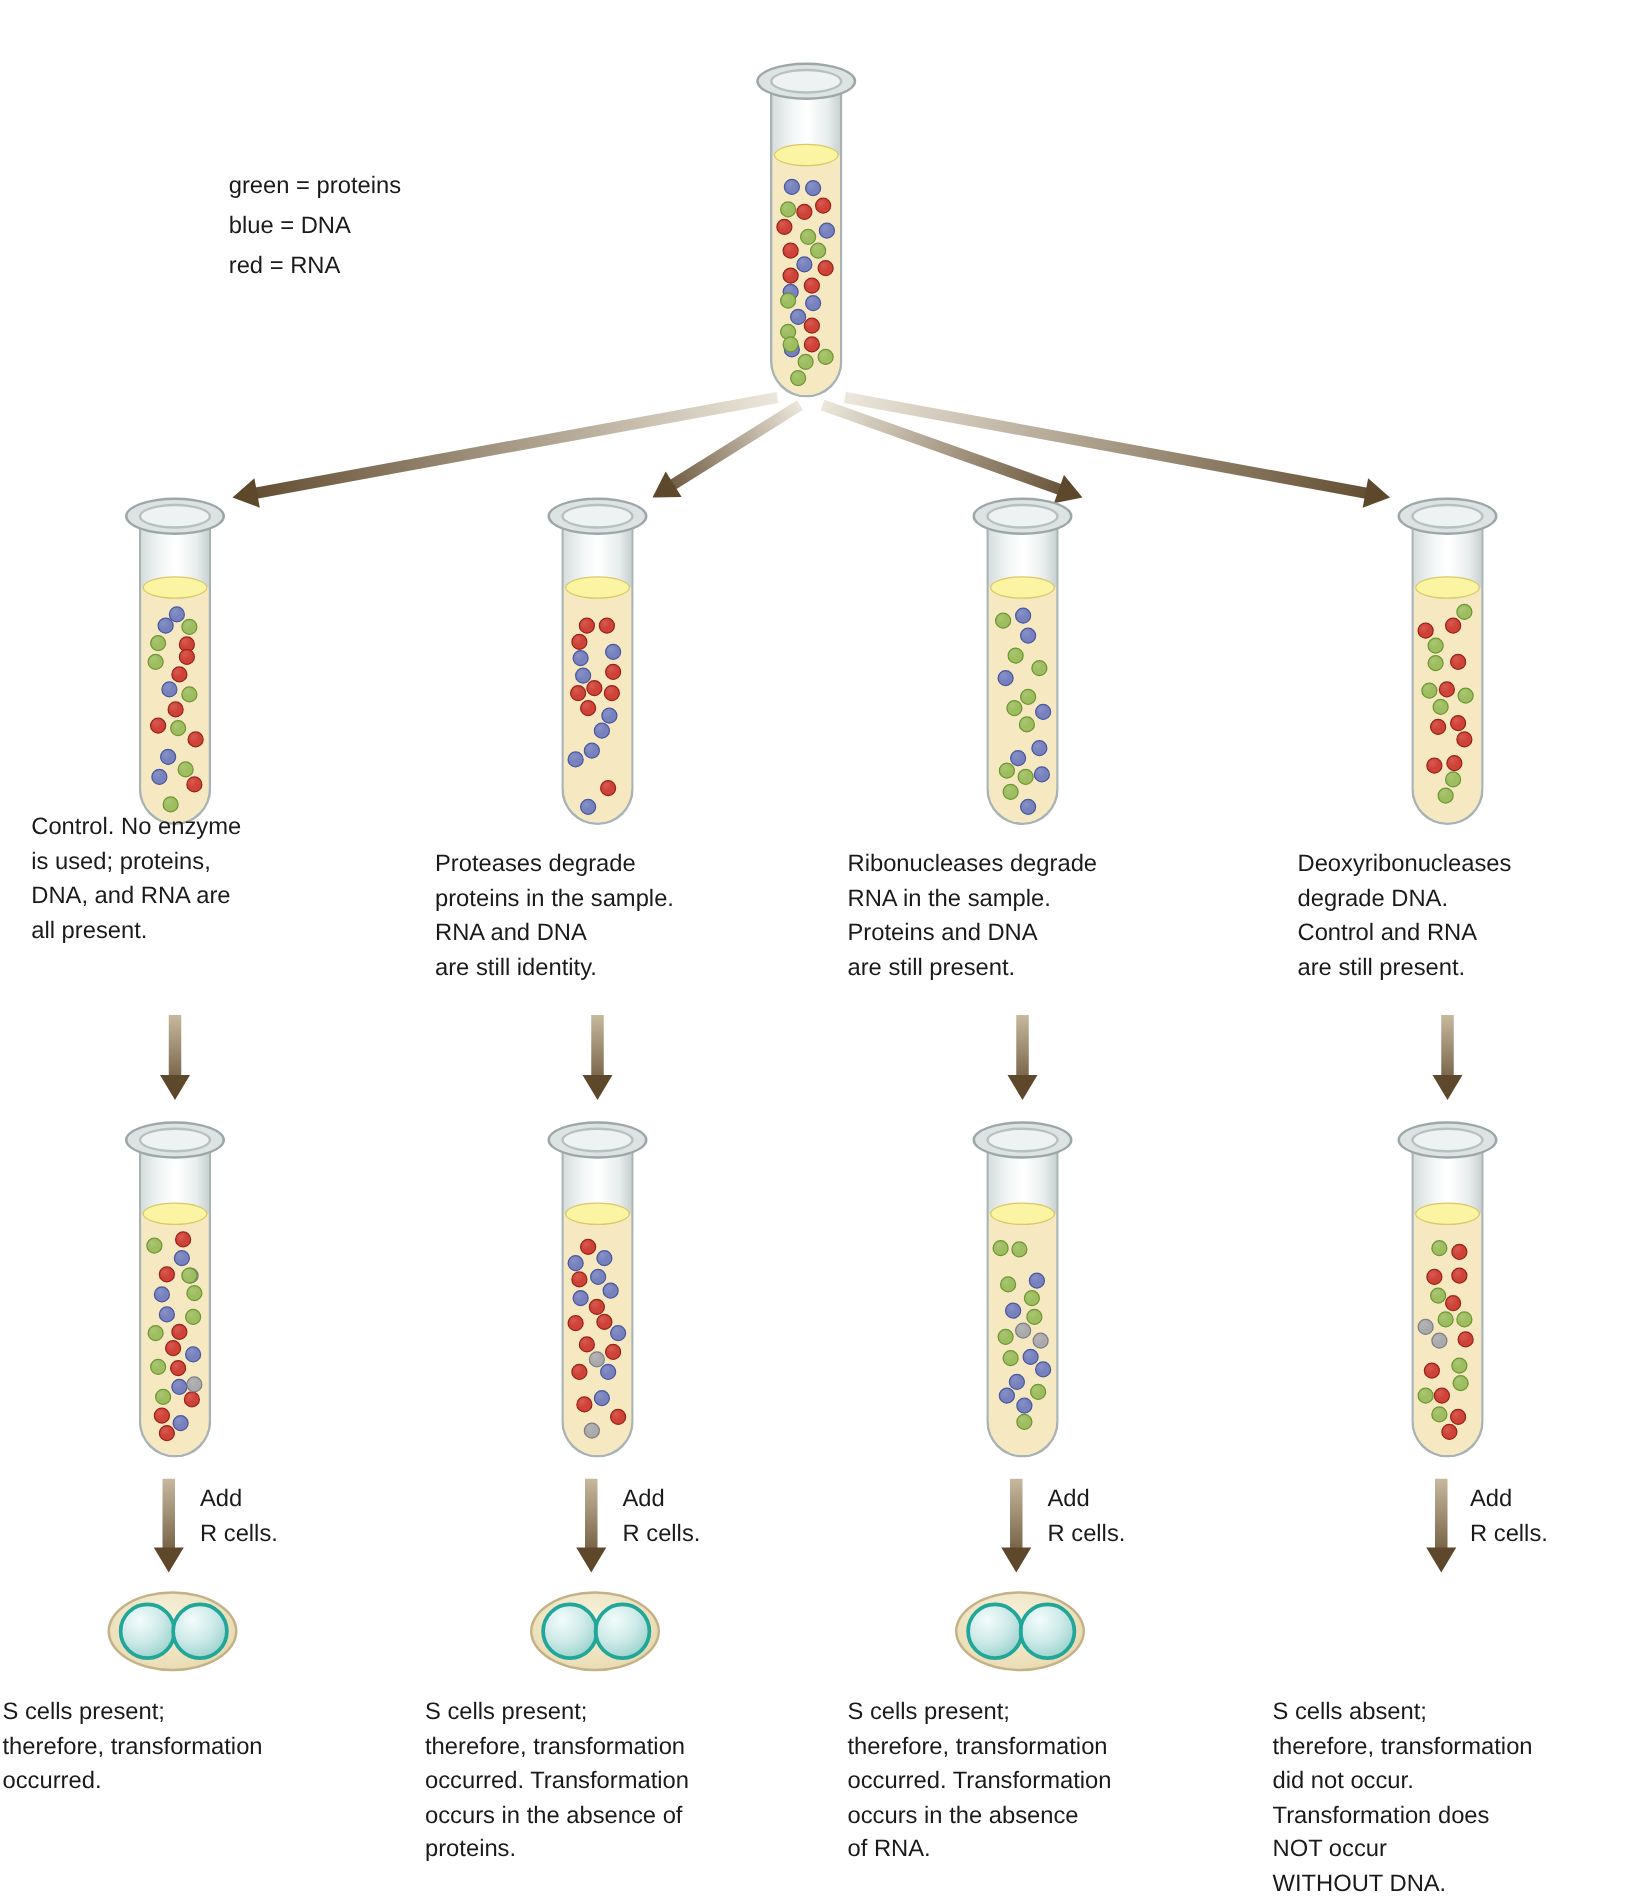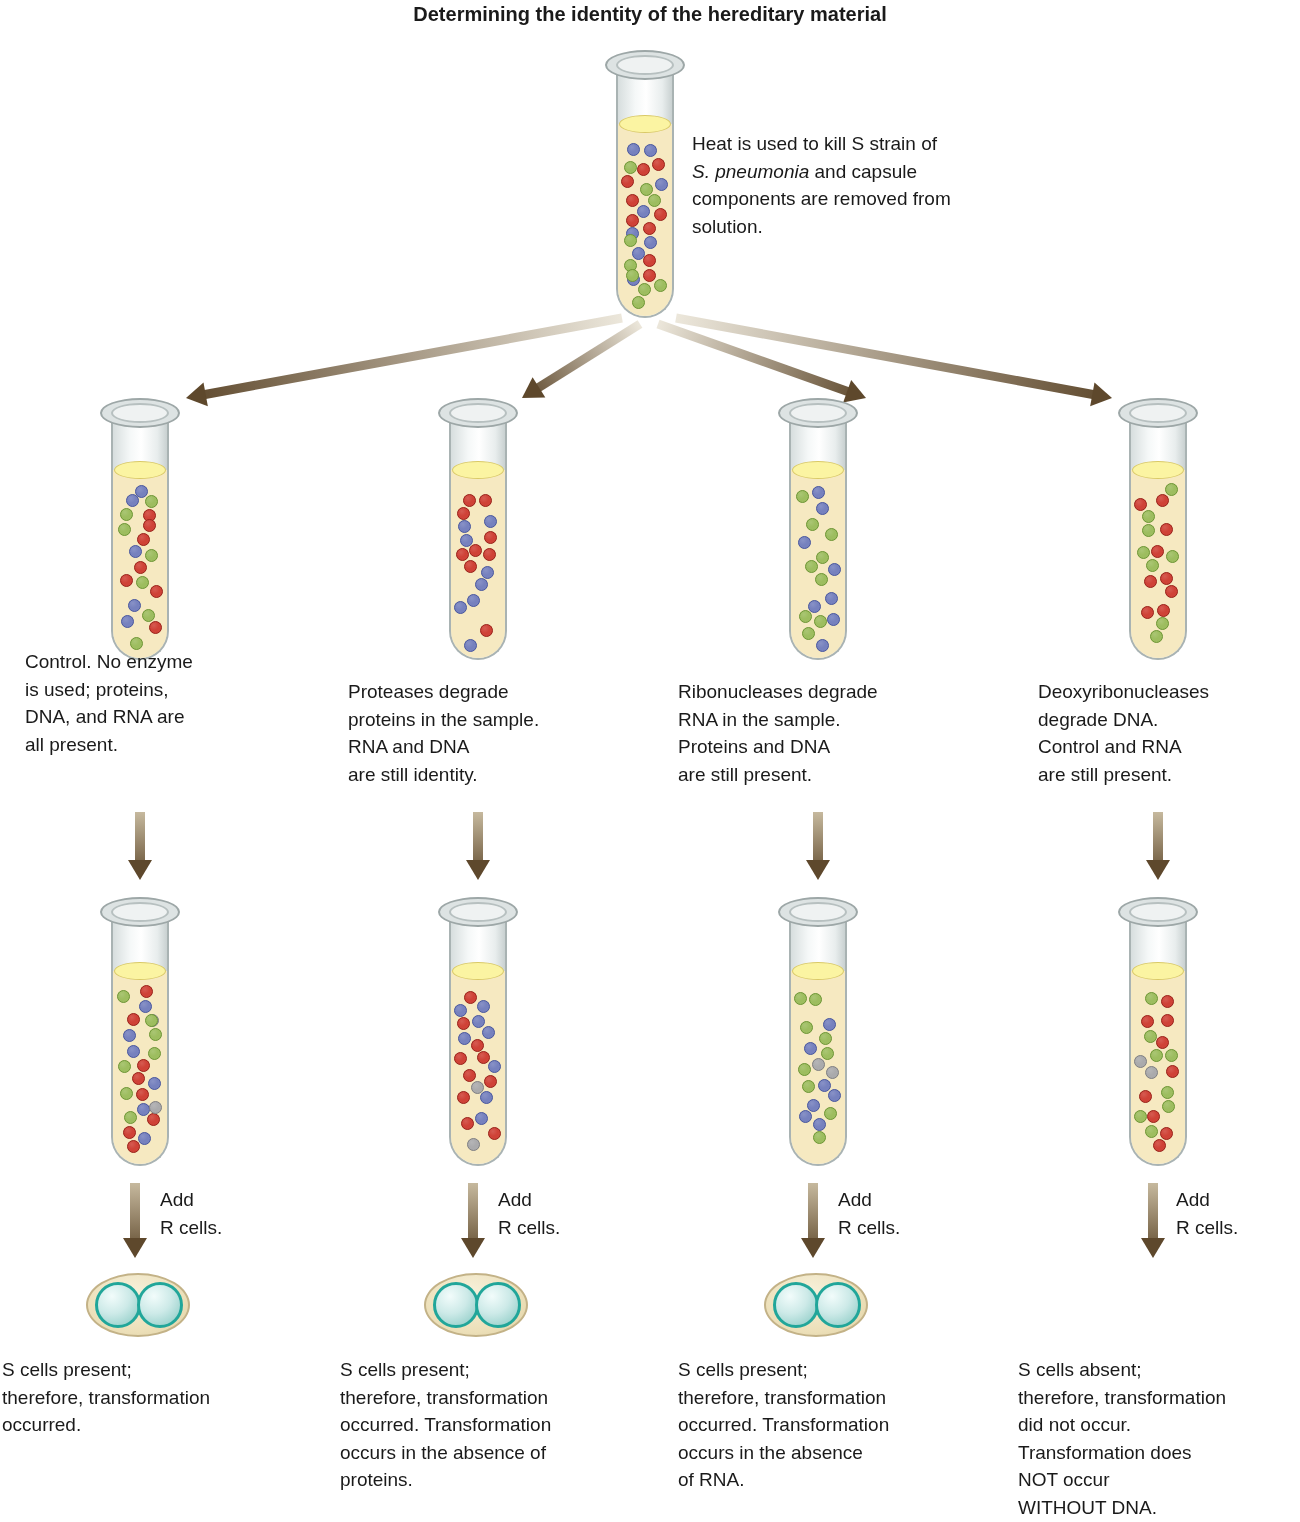--- a/index.html
+++ b/index.html
@@ -154,22 +154,26 @@
       <g>
         <line x1="813" y1="1183" x2="813" y2="1240" stroke="url(#g10)" stroke-width="10"></line>
         <polygon points="813,1258 801,1238 825,1238" fill="#5e482c"></polygon>
       </g>
       <g>
         <line x1="1153" y1="1183" x2="1153" y2="1240" stroke="url(#g11)" stroke-width="10"></line>
         <polygon points="1153,1258 1141,1238 1165,1238" fill="#5e482c"></polygon>
       </g>
     </svg>
 
-  <div class="title">Determining the identity of the hereditary material</div>
-
+
+  <div class="legend">
+    <div>green = proteins</div>
+    <div>blue = DNA</div>
+    <div>red = RNA</div>
+  </div>
 
   <div class="tube" style="left:605px; top:50px; height:270px;">
     <div class="tbody">
       <div class="liquid" style="top:24%;">
         <div class="surface"></div>
       <span class="dot" style="left: 21.6286px; top: 59.5522px; background: radial-gradient(circle at 35% 30%, rgba(255, 255, 255, 0.133), rgb(157, 189, 95) 45%, rgb(157, 189, 95)) rgb(157, 189, 95); border: 1.5px solid rgb(110, 150, 54);"></span>
           <span class="dot" style="left: 5.53362px; top: 134.9px; background: radial-gradient(circle at 35% 30%, rgba(255, 255, 255, 0.133), rgb(157, 189, 95) 45%, rgb(157, 189, 95)) rgb(157, 189, 95); border: 1.5px solid rgb(110, 150, 54);"></span>
           <span class="dot" style="left: 20.1816px; top: 159.071px; background: radial-gradient(circle at 35% 30%, rgba(255, 255, 255, 0.133), rgb(157, 189, 95) 45%, rgb(157, 189, 95)) rgb(157, 189, 95); border: 1.5px solid rgb(110, 150, 54);"></span>
           <span class="dot" style="left: 26.1231px; top: 112.46px; background: radial-gradient(circle at 35% 30%, rgba(255, 255, 255, 0.133), rgb(118, 129, 190) 45%, rgb(118, 129, 190)) rgb(118, 129, 190); border: 1.5px solid rgb(74, 88, 158);"></span>
           <span class="dot" style="left: 8.94801px; top: 19.3966px; background: radial-gradient(circle at 35% 30%, rgba(255, 255, 255, 0.133), rgb(118, 129, 190) 45%, rgb(118, 129, 190)) rgb(118, 129, 190); border: 1.5px solid rgb(74, 88, 158);"></span>
@@ -193,21 +197,20 @@
           <span class="dot" style="left: 19.3773px; top: 39.6396px; background: radial-gradient(circle at 35% 30%, rgba(255, 255, 255, 0.133), rgb(207, 66, 55) 45%, rgb(207, 66, 55)) rgb(207, 66, 55); border: 1.5px solid rgb(153, 36, 28);"></span>
           <span class="dot" style="left: 36.8049px; top: 53.7966px; background: radial-gradient(circle at 35% 30%, rgba(255, 255, 255, 0.133), rgb(118, 129, 190) 45%, rgb(118, 129, 190)) rgb(118, 129, 190); border: 1.5px solid rgb(74, 88, 158);"></span>
           <span class="dot" style="left: 6.47649px; top: 110.22px; background: radial-gradient(circle at 35% 30%, rgba(255, 255, 255, 0.133), rgb(157, 189, 95) 45%, rgb(157, 189, 95)) rgb(157, 189, 95); border: 1.5px solid rgb(110, 150, 54);"></span>
           <span class="dot" style="left: 7.96591px; top: 145.136px; background: radial-gradient(circle at 35% 30%, rgba(255, 255, 255, 0.133), rgb(157, 189, 95) 45%, rgb(157, 189, 95)) rgb(157, 189, 95); border: 1.5px solid rgb(110, 150, 54);"></span>
         </div>
     </div>
     <div class="rim-o"></div>
     <div class="rim-i"></div>
   </div>
 
-  <div class="heat-text"><span>Heat is used to kill S strain of</span><br><i>S. pneumonia</i><span> and capsule components are removed from solution.</span></div>
 
   <div>
     <div class="tube" style="left:100px; top:398px; height:264px;">
       <div class="tbody">
         <div class="liquid" style="top:24%;">
           <div class="surface"></div>
         <span class="dot" style="left: 15.8168px; top: 74.7631px; background: radial-gradient(circle at 35% 30%, rgba(255, 255, 255, 0.133), rgb(118, 129, 190) 45%, rgb(118, 129, 190)) rgb(118, 129, 190); border: 1.5px solid rgb(74, 88, 158);"></span>
             <span class="dot" style="left: 7.33437px; top: 103.871px; background: radial-gradient(circle at 35% 30%, rgba(255, 255, 255, 0.133), rgb(207, 66, 55) 45%, rgb(207, 66, 55)) rgb(207, 66, 55); border: 1.5px solid rgb(153, 36, 28);"></span>
             <span class="dot" style="left: 22.6023px; top: 106.145px; background: radial-gradient(circle at 35% 30%, rgba(255, 255, 255, 0.133), rgb(157, 189, 95) 45%, rgb(157, 189, 95)) rgb(157, 189, 95); border: 1.5px solid rgb(110, 150, 54);"></span>
             <span class="dot" style="left: 31.7045px; top: 78.2731px; background: radial-gradient(circle at 35% 30%, rgba(255, 255, 255, 0.133), rgb(157, 189, 95) 45%, rgb(157, 189, 95)) rgb(157, 189, 95); border: 1.5px solid rgb(110, 150, 54);"></span>

